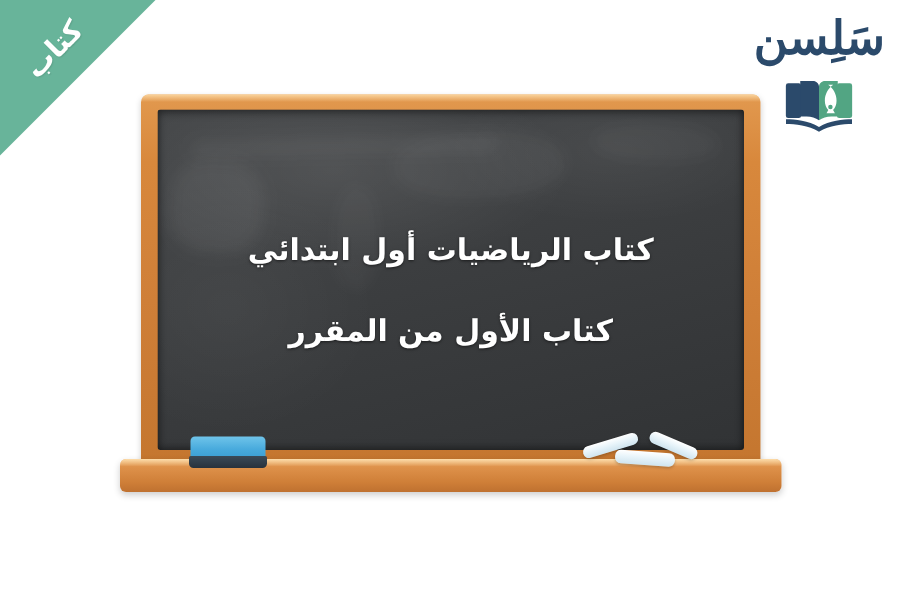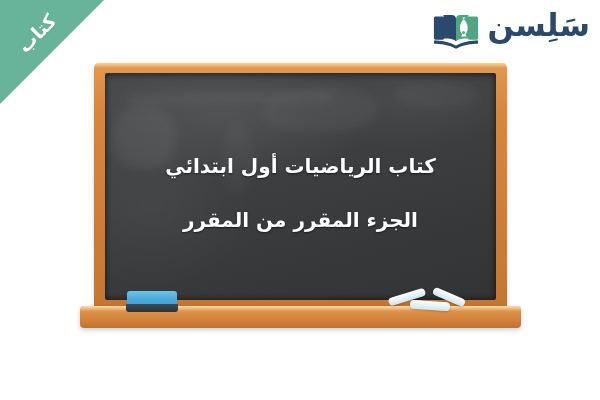--- a/index.html
+++ b/index.html
@@ -55,24 +55,25 @@
     text-shadow: 0 1px 1px rgba(0,0,0,0.10);
   }
 
   
   .brand {
     position: absolute;
     top: 10px;
     right: 10px;
     height: 42px;
     display: flex;
-    flex-direction: row;
-    align-items: flex-start;
+    flex-direction: column;
+    align-items: center;
     gap: 8px;
     z-index: 6;
+    font-family: Liberation Serif, serif;
   }
   .brand-text {
     color: #2b4a6b;
     font-size: 31px;
     font-weight: bold;
     line-height: 1;
     direction: rtl;
     white-space: nowrap;
     letter-spacing: -0.5px;
   }
@@ -249,21 +250,21 @@
 
       <div class="slate">
         <span class="smudge s1"></span>
         <span class="smudge s2"></span>
         <span class="smudge s3"></span>
         <span class="smudge s4"></span>
         <span class="smudge s5"></span>
 
         <div class="slate-copy">
           <div class="slate-line">كتاب الرياضيات أول ابتدائي</div>
-          <div class="slate-line">الجزء المقرر من المقرر</div>
+          <div class="slate-line">كتاب الأول من المقرر</div>
         </div>
       </div>
     </div>
 
     <div class="ledge">
       <div class="ledge-lip"></div>
     </div>
 
     <div class="eraser">
       <div class="eraser-top"></div>

